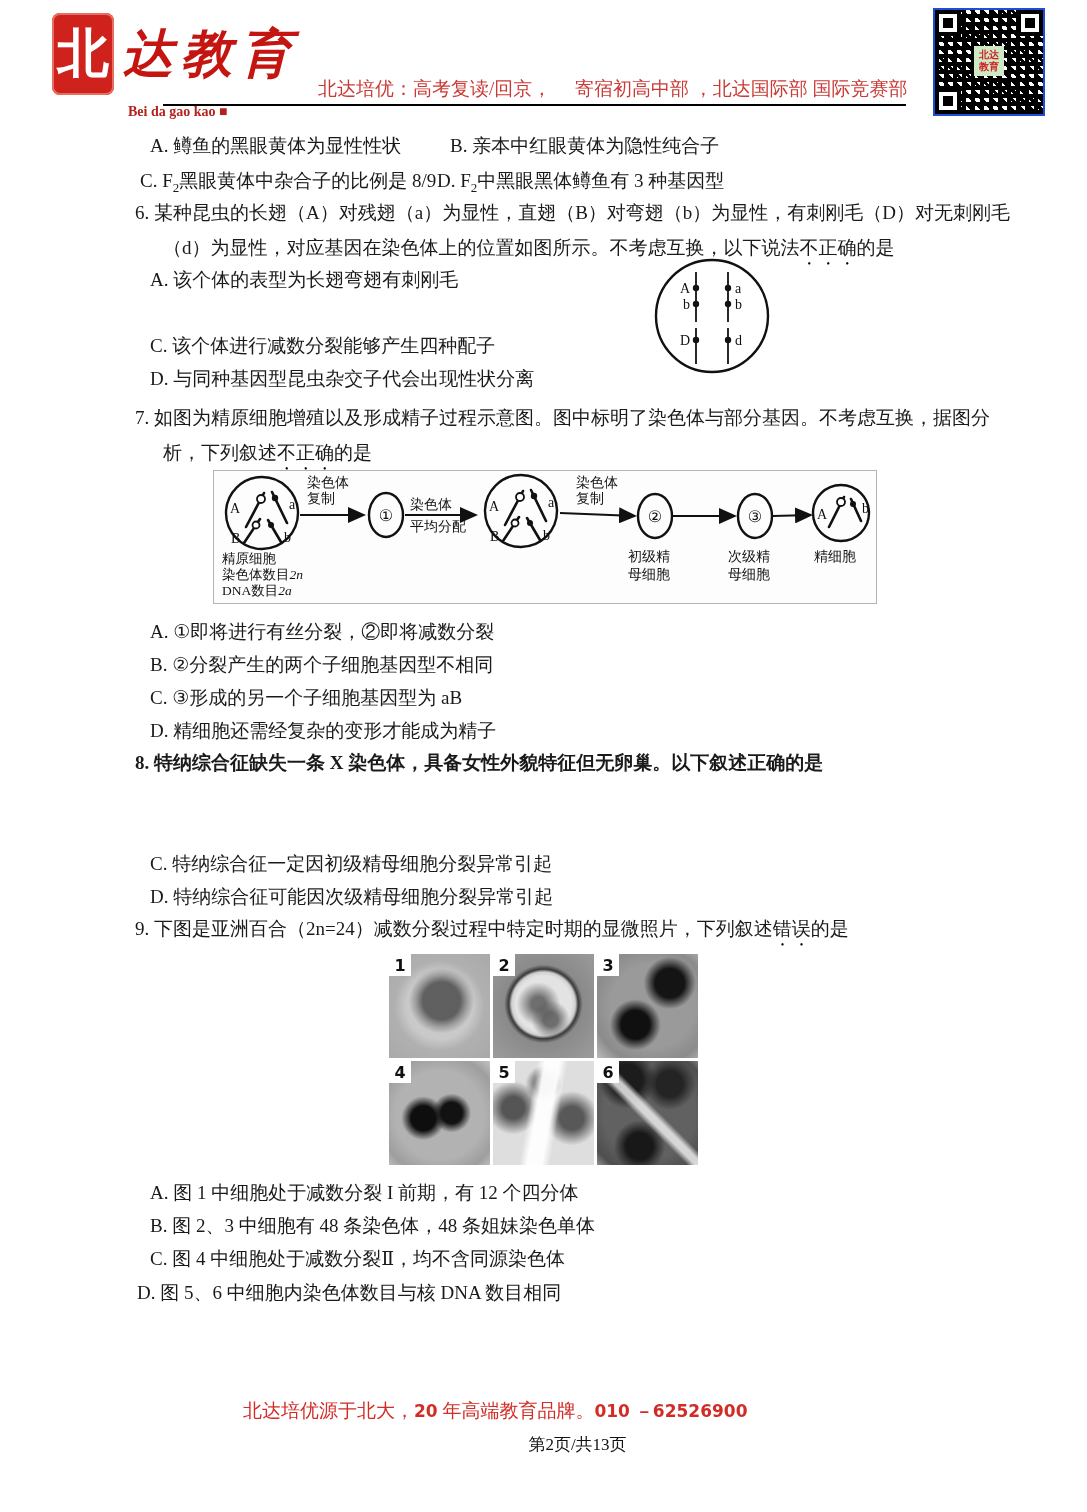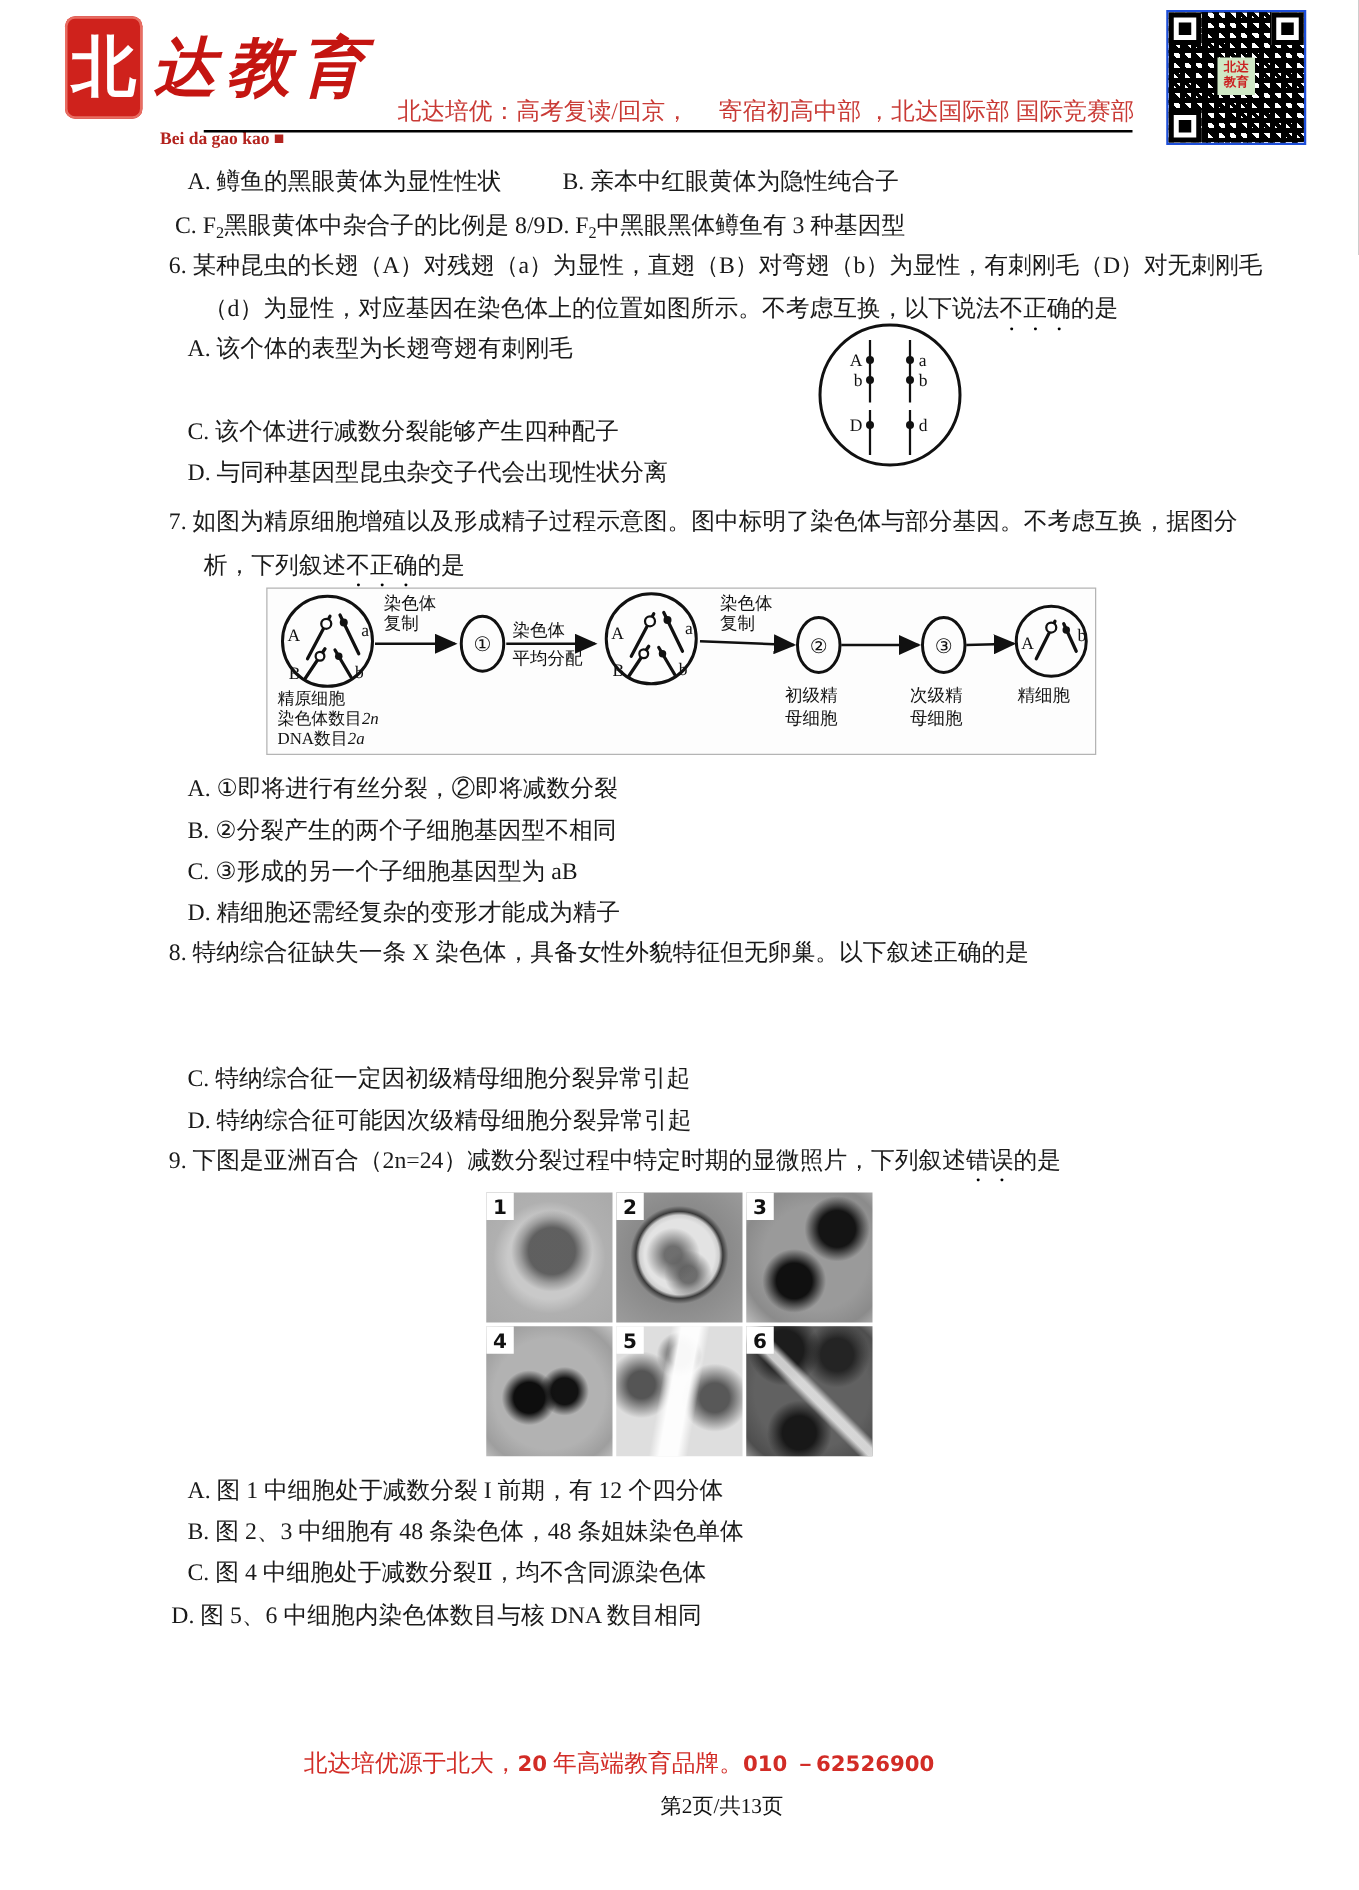--- a/index.html
+++ b/index.html
@@ -238,21 +238,21 @@
       </g>
       <text x="600" y="90" class="dlabel">精细胞</text>
     </svg>
   </div>
 
   <div class="t" style="left:150px;top:620px;">A. ①即将进行有丝分裂，②即将减数分裂</div>
   <div class="t" style="left:150px;top:653px;">B. ②分裂产生的两个子细胞基因型不相同</div>
   <div class="t" style="left:150px;top:686px;">C. ③形成的另一个子细胞基因型为 aB</div>
   <div class="t" style="left:150px;top:719px;">D. 精细胞还需经复杂的变形才能成为精子</div>
 
-  <div class="t" style="left:135px;top:751px;">8. 特纳综合征缺失一条 X 染色体，具备女性外貌特征但无卵巢。以下叙述正确的是</div>
+  <div class="t" style="left:135px;top:751px;font-weight:bold;">8. 特纳综合征缺失一条 X 染色体，具备女性外貌特征但无卵巢。以下叙述正确的是</div>
   <div class="t" style="left:150px;top:852px;">C. 特纳综合征一定因初级精母细胞分裂异常引起</div>
   <div class="t" style="left:150px;top:885px;">D. 特纳综合征可能因次级精母细胞分裂异常引起</div>
 
   <div class="t" style="left:135px;top:917px;"><span>9. 下图是亚洲百合（2n=24）减数分裂过程中特定时期的显微照片，下列叙述</span><span class="emph">错误</span><span>的是</span></div>
 
   <div class="photos">
     <div class="ph ph1">
         <div class="num">1</div>
       </div>
     <div class="ph ph2">

